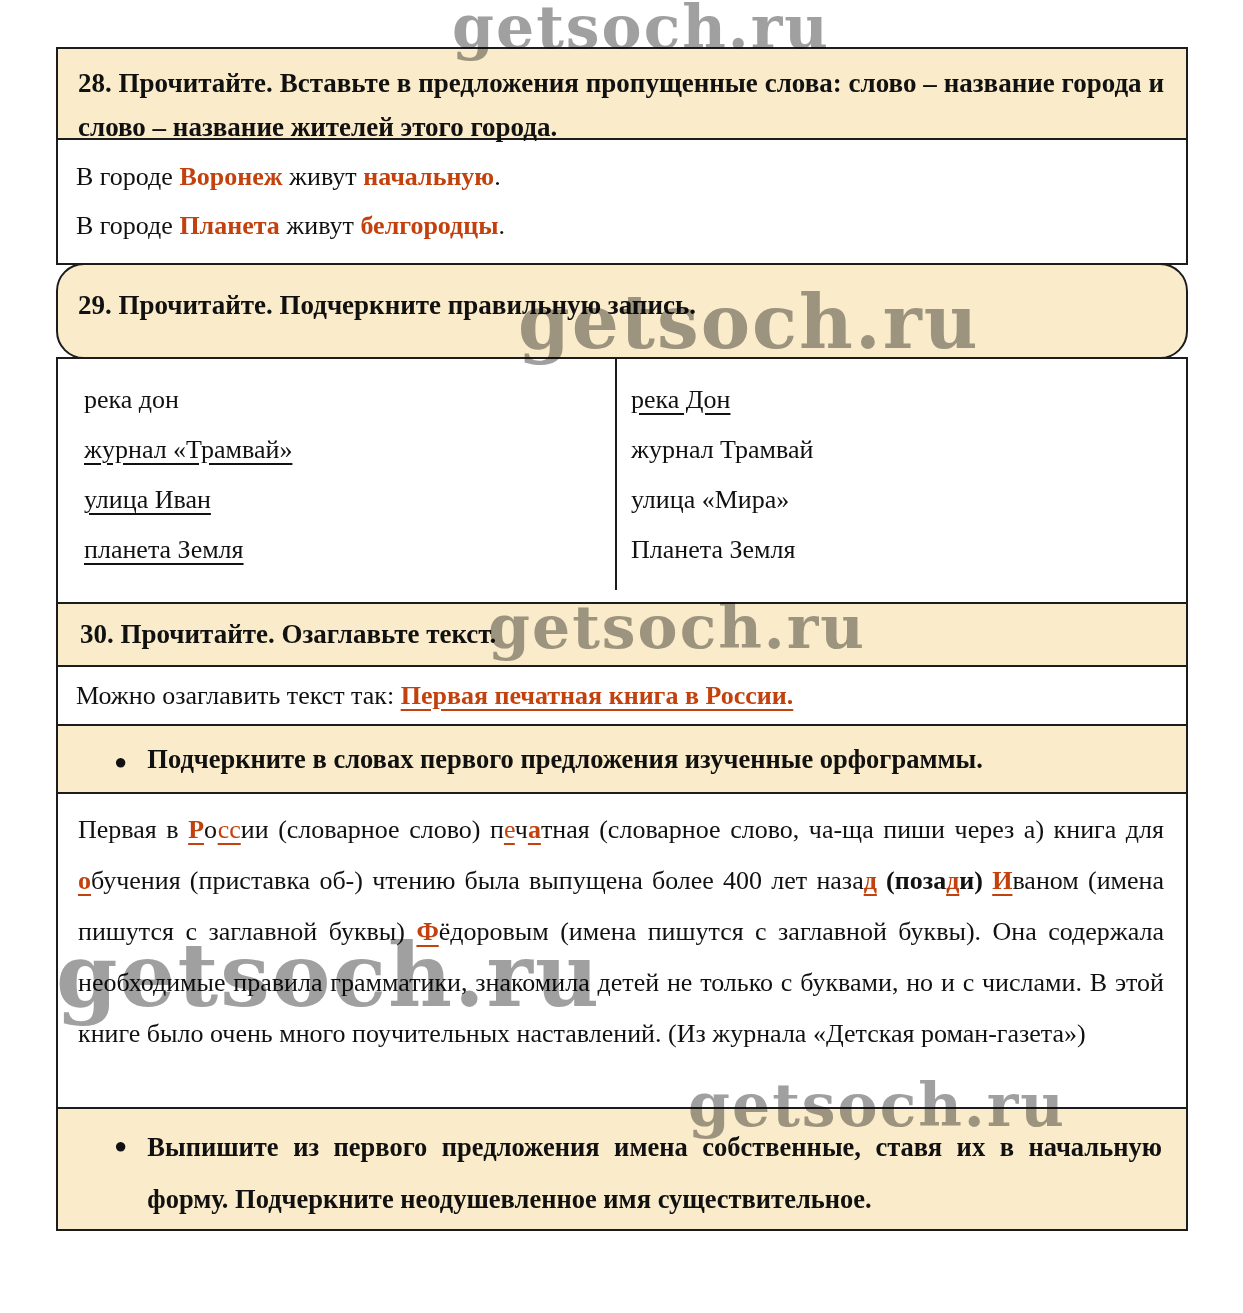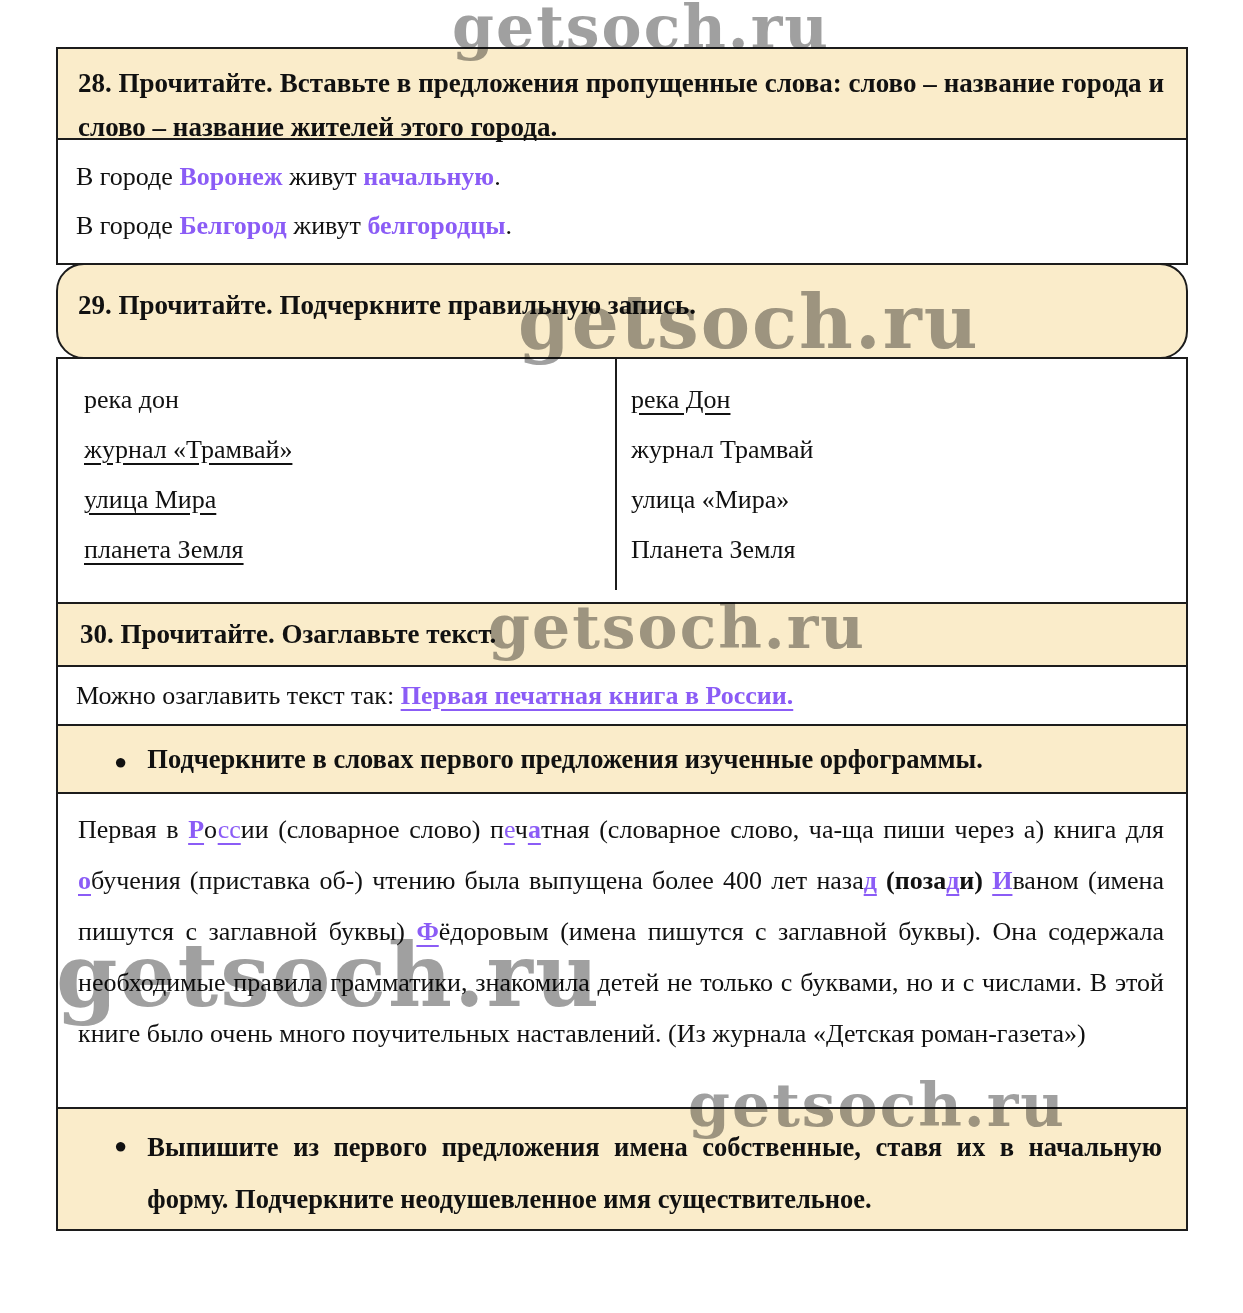--- a/index.html
+++ b/index.html
@@ -49,21 +49,21 @@
   .bullet-glyph{
     font-size:22px;line-height:1;flex:0 0 auto;
     margin-right:20px;position:relative;top:3px;
   }
   .b-bullet2 .bullet-glyph{top:14px;}
   .bullet-text{
     font-weight:bold;font-size:26.5px;line-height:52px;
     text-align:justify;flex:1;
   }
   
-  .s-r{color:#8b5cf6;}
+  .s-r{color:#c2410c;}
   .s-b{font-weight:bold;}
   .s-u{text-decoration:underline;text-decoration-thickness:2px;text-underline-offset:5px;}
   
   .watermark{
     position:absolute;z-index:40;
     font-family:"DejaVu Serif",serif;
     font-weight:700;
     color:#a0a0a0;
     mix-blend-mode:multiply;
     letter-spacing:2px;
@@ -83,33 +83,33 @@
 
   <div class="sheet">
 
     <div class="box hdr b-task28-hdr">
       <div class="box-content">28. Прочитайте. Вставьте в предложения пропущенные слова: слово – название города и слово – название жителей этого города.</div>
     </div>
 
     <div class="box b-task28-ans">
       <div class="box-content">
         <div><span>В городе </span><span class="s-r s-b">Воронеж</span><span> живут </span><span class="s-r s-b">начальную</span><span>.</span></div>
-        <div><span>В городе </span><span class="s-r s-b">Белгород</span><span> живут </span><span class="s-r s-b">белгородцы</span><span>.</span></div>
+        <div><span>В городе </span><span class="s-r s-b">Планета</span><span> живут </span><span class="s-r s-b">белгородцы</span><span>.</span></div>
       </div>
     </div>
 
     <div class="box hdr b-task29-hdr">
       <div class="box-content">29. Прочитайте. Подчеркните правильную запись.</div>
     </div>
 
     <div class="box b-task29-cols">
       <div class="col-left box-content">
           <div><span>река дон</span></div>
           <div><span class="s-u">журнал «Трамвай»</span></div>
-          <div><span class="s-u">улица Мира</span></div>
+          <div><span class="s-u">улица Иван</span></div>
           <div><span class="s-u">планета Земля</span></div>
         </div>
       <div class="col-divider"></div>
       <div class="col-right box-content">
           <div><span class="s-u">река Дон</span></div>
           <div><span>журнал Трамвай</span></div>
           <div><span>улица «Мира»</span></div>
           <div><span>Планета Земля</span></div>
         </div>
     </div>

